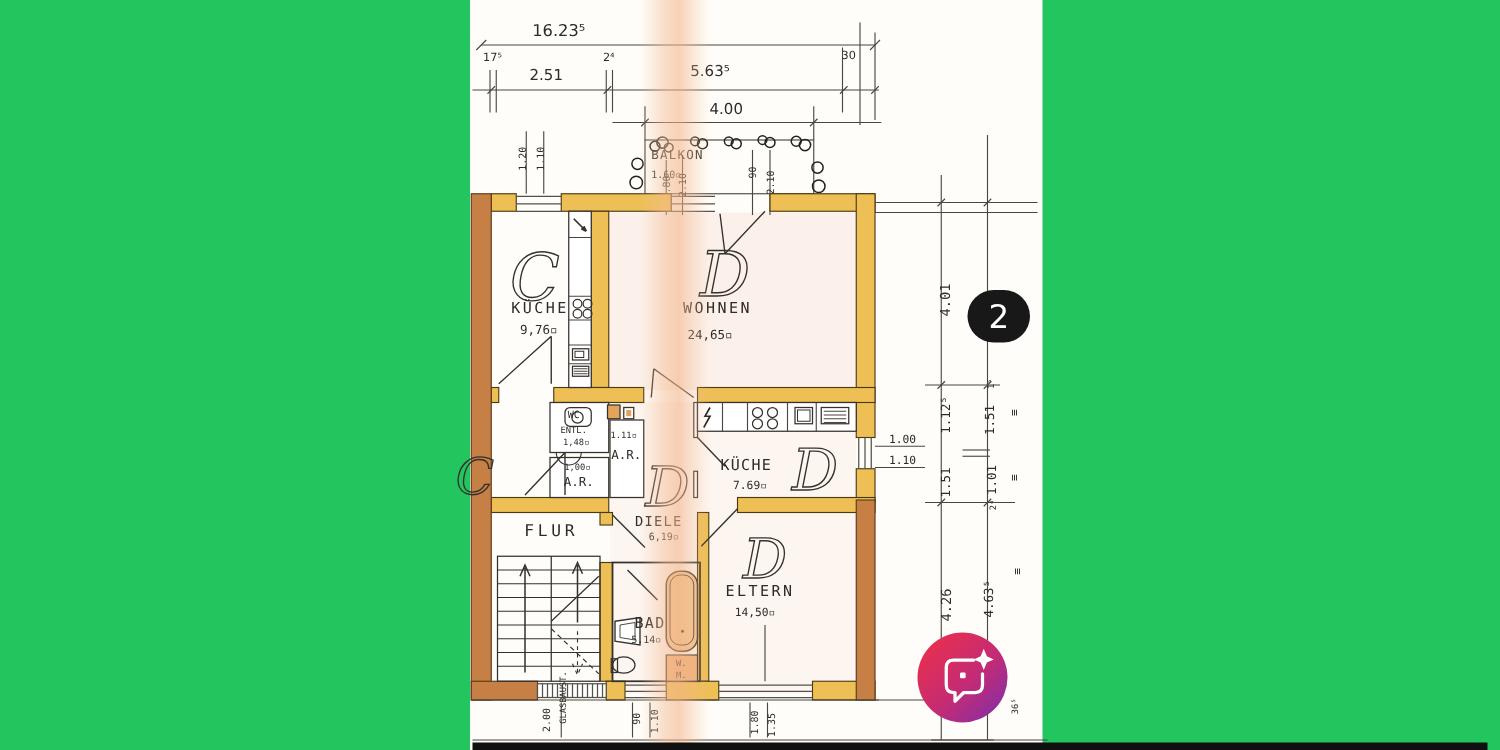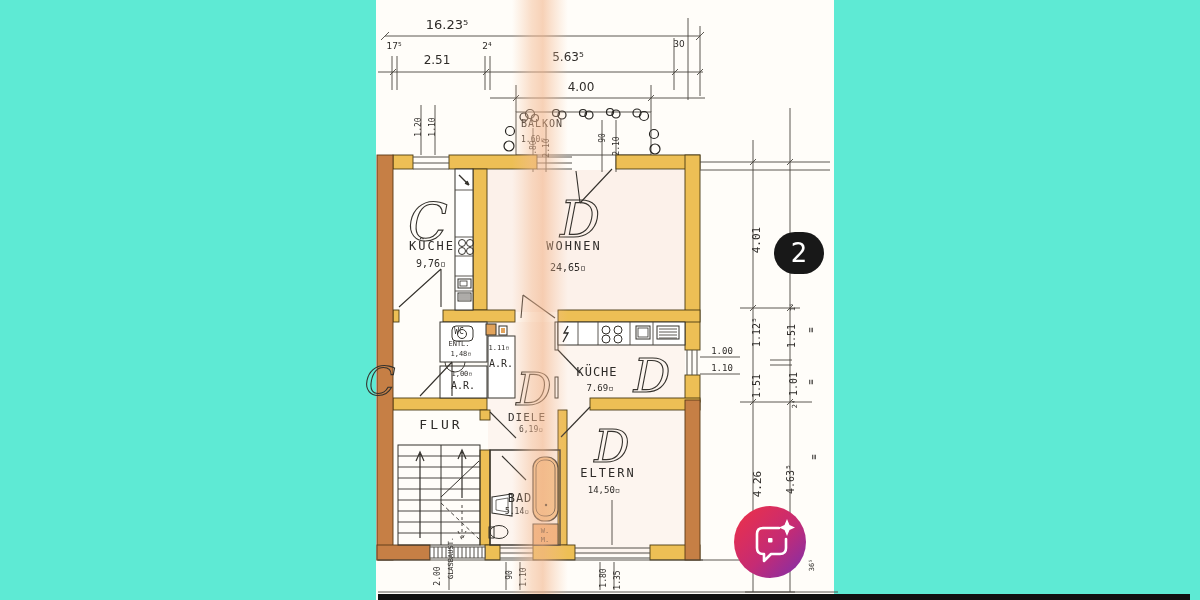--- a/index.html
+++ b/index.html
@@ -1,16 +1,16 @@
 <!DOCTYPE html>
 <html><head>
 <meta charset="utf-8">
 <style>
   html,body{margin:0;padding:0;background:#ffffff;}
-  .stage{position:relative;width:1200px;height:600px;background:#5eead4;overflow:hidden;}
+  .stage{position:relative;width:1200px;height:600px;background:#22c55e;overflow:hidden;}
   svg{position:absolute;left:0;top:0;}
   text{user-select:none;}
   .t{font-family:"DejaVu Sans Mono",monospace;fill:#2e2b28;}
   .ts{font-family:"DejaVu Sans",sans-serif;fill:#2e2b28;}
   .glyph{font-family:"DejaVu Serif",serif;font-style:italic;fill:none;stroke:#35322d;stroke-width:1.1;}
   .thin{stroke:#4a463f;stroke-width:0.9;fill:none;}
   .med{stroke:#35322d;stroke-width:1.4;fill:none;}
   .wallY{fill:#edbf55;stroke:#4a3a12;stroke-width:0.9;}
   .wallS{fill:#c67f45;stroke:#5a3a16;stroke-width:0.9;}
   .fix{fill:#ffffff;stroke:#35322d;stroke-width:1;}

